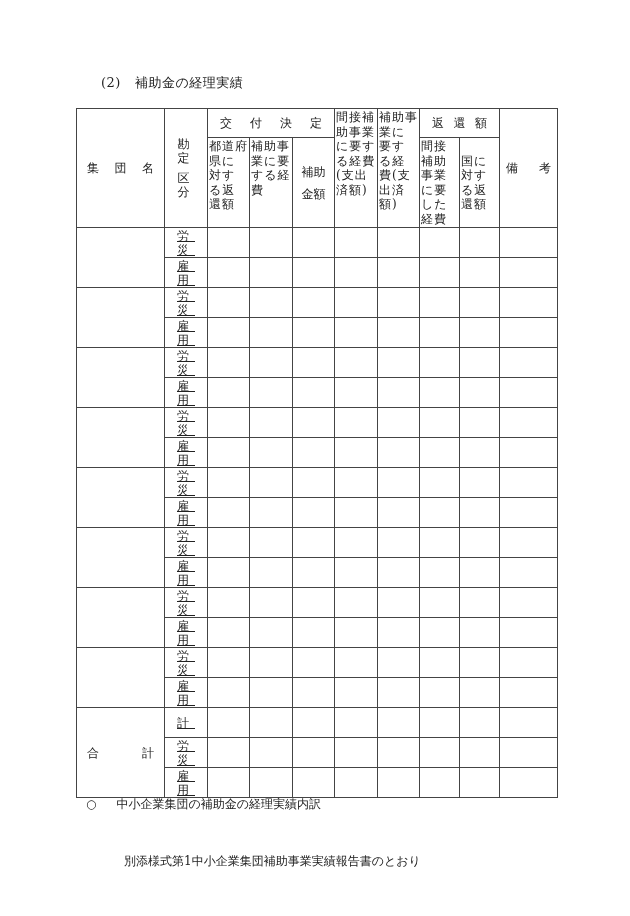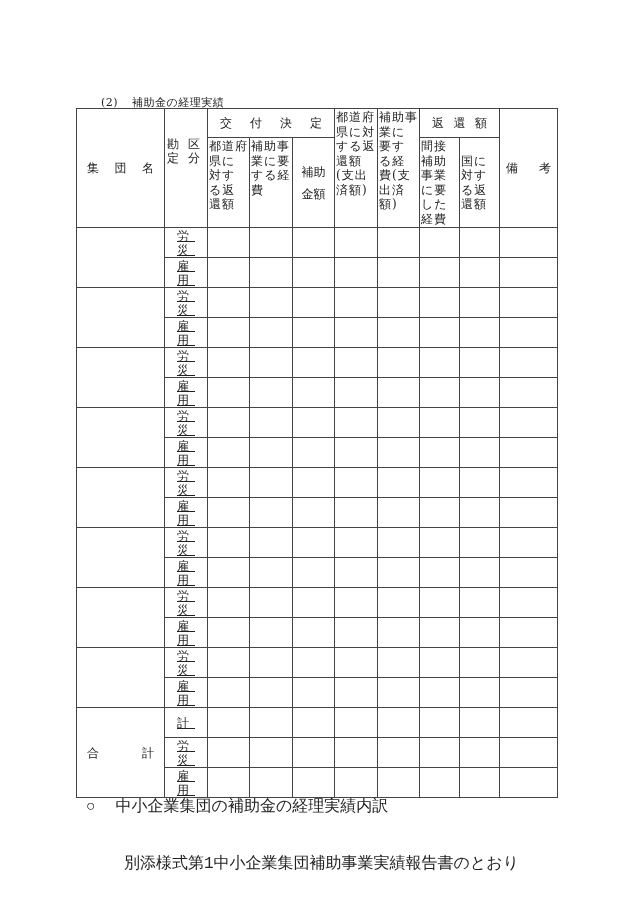--- a/index.html
+++ b/index.html
@@ -1,26 +1,26 @@
 <!DOCTYPE html>
 <html><head>
 <meta charset="utf-8">
 <style>
   html, body { margin:0; padding:0; background:#fff; }
   body { width:630px; height:916px; position:relative; font-family:"DejaVu Serif", "Liberation Serif", serif; color:#222; overflow:hidden; }
-  .title { position:absolute; left:101px; top:95px; font-size:11px; letter-spacing:0.5px; }
+  .title { position:absolute; left:101px; top:74px; font-size:13px; letter-spacing:0.5px; }
   .title .num { margin-right:14px; }
   table { position:absolute; left:76px; top:108px; border-collapse:collapse; table-layout:fixed; }
   td { border:1px solid #444; padding:0; font-size:12px; text-align:center; vertical-align:middle; line-height:14px; }
   .hdr-small { font-size:12px; line-height:14.5px; text-align:left; vertical-align:top; padding:1px 1px; word-break:break-all; letter-spacing:1px; }
   .wide { display:flex; justify-content:space-between; padding:0 12px; }
   .group-name { display:flex; justify-content:space-between; padding:0 10px; }
-  .kubun { display:flex; justify-content:space-between; height:62px; padding:4px 0; letter-spacing:5px; }
+  .kubun { display:flex; flex-direction:column; justify-content:space-between; height:62px; padding:4px 0; letter-spacing:5px; }
   .row-cell { letter-spacing:6px; height:29px;text-decoration:underline; }
-  .note { position:absolute; left:86px; font-size:16px;font-family:Liberation Mono, monospace; }
+  .note { position:absolute; left:86px; font-size:12px; }
   .note1 { top:796px; }
   .note2 { top:853px; left:124px; }
   .circle { display:inline-block; margin-right:20px; }
 </style>
 </head>
 <body>
 
 <div class="title">
   <span class="num">(2)</span><span>補助金の経理実績</span>
 </div>
@@ -54,21 +54,21 @@
           </div>
     </td>
     <td colspan="3">
       <div class="wide">
             <span>交</span>
             <span>付</span>
             <span>決</span>
             <span>定</span>
           </div>
     </td>
-    <td rowspan="2" class="hdr-small">都道府県に対する返還額(支出済額)</td>
+    <td rowspan="2" class="hdr-small">間接補助事業に要する経費(支出済額)</td>
     <td rowspan="2" class="hdr-small">補助事業に要する経費(支出済額)</td>
     <td colspan="2">
       <div class="wide">
             <span>返</span>
             <span>還</span>
             <span>額</span>
           </div>
     </td>
     <td rowspan="2">
       <div class="wide" style="padding:0 6px">

